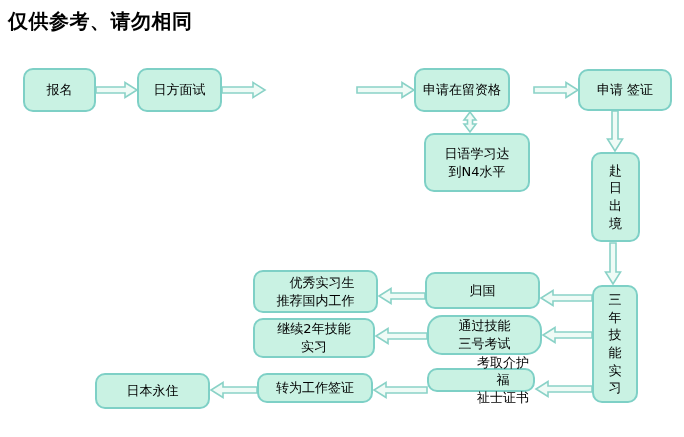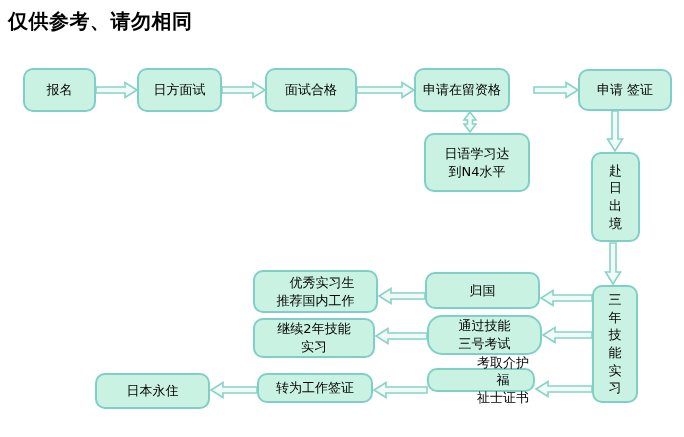--- a/index.html
+++ b/index.html
@@ -66,21 +66,20 @@
       <polygon points="592,332 555,332 555,327.5 543,335 555,342.5 555,338 592,338" fill="#effbf6" stroke="#8ad2c7" stroke-width="1.6"></polygon>
       <polygon points="592,386 548,386 548,381.5 536,389 548,396.5 548,392 592,392" fill="#effbf6" stroke="#8ad2c7" stroke-width="1.6"></polygon>
       <polygon points="425,293 391,293 391,288.5 379,296 391,303.5 391,299 425,299" fill="#effbf6" stroke="#8ad2c7" stroke-width="1.6"></polygon>
       <polygon points="427,333 388,333 388,328.5 376,336 388,343.5 388,339 427,339" fill="#effbf6" stroke="#8ad2c7" stroke-width="1.6"></polygon>
       <polygon points="427,387 386,387 386,382.5 374,390 386,397.5 386,393 427,393" fill="#effbf6" stroke="#8ad2c7" stroke-width="1.6"></polygon>
       <polygon points="257,387 223,387 223,382.5 211,390 223,397.5 223,393 257,393" fill="#effbf6" stroke="#8ad2c7" stroke-width="1.6"></polygon>
     </svg>
   <div id="node-layer">
       <div class="box" style="left: 23px; top: 68px; width: 73px; height: 44px; background: rgb(201, 242, 227); border-color: rgb(126, 208, 198); color: rgb(0, 0, 0);">报名</div>
       <div class="box" style="left: 137px; top: 68px; width: 85px; height: 44px; background: rgb(201, 242, 227); border-color: rgb(126, 208, 198); color: rgb(0, 0, 0);">日方面试</div>
-      <div class="box" style="left: 265px; top: 68px; width: 92px; height: 44px; background: rgb(201, 242, 227); border-color: rgb(126, 208, 198); color: rgb(0, 0, 0);">面试合格</div>
       <div class="box" style="left: 414px; top: 68px; width: 96px; height: 44px; background: rgb(201, 242, 227); border-color: rgb(126, 208, 198); color: rgb(0, 0, 0);">申请在留资格</div>
       <div class="box" style="left: 578px; top: 69px; width: 94px; height: 42px; background: rgb(201, 242, 227); border-color: rgb(126, 208, 198); color: rgb(0, 0, 0);">申请 签证</div>
       <div class="box" style="left: 424px; top: 133px; width: 106px; height: 59px; background: rgb(201, 242, 227); border-color: rgb(126, 208, 198); color: rgb(0, 0, 0);">日语学习达
 到N4水平</div>
       <div class="box" style="left: 591px; top: 152px; width: 49px; height: 90px; background: rgb(201, 242, 227); border-color: rgb(126, 208, 198); color: rgb(0, 0, 0);">赴
 日
 出
 境</div>
       <div class="box" style="left: 592px; top: 285px; width: 46px; height: 118px; background: rgb(201, 242, 227); border-color: rgb(126, 208, 198); color: rgb(0, 0, 0);">三
 年

